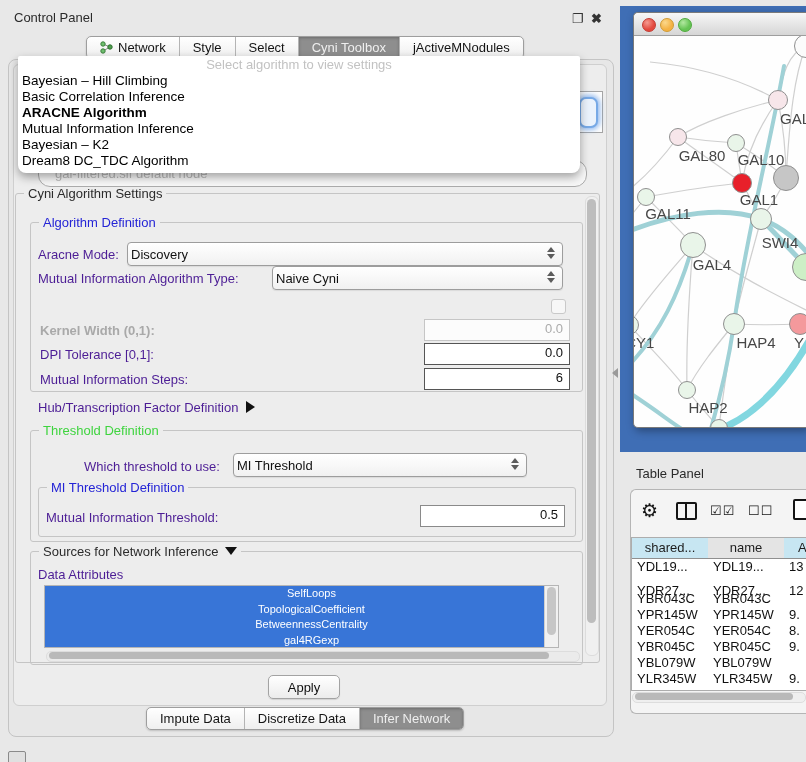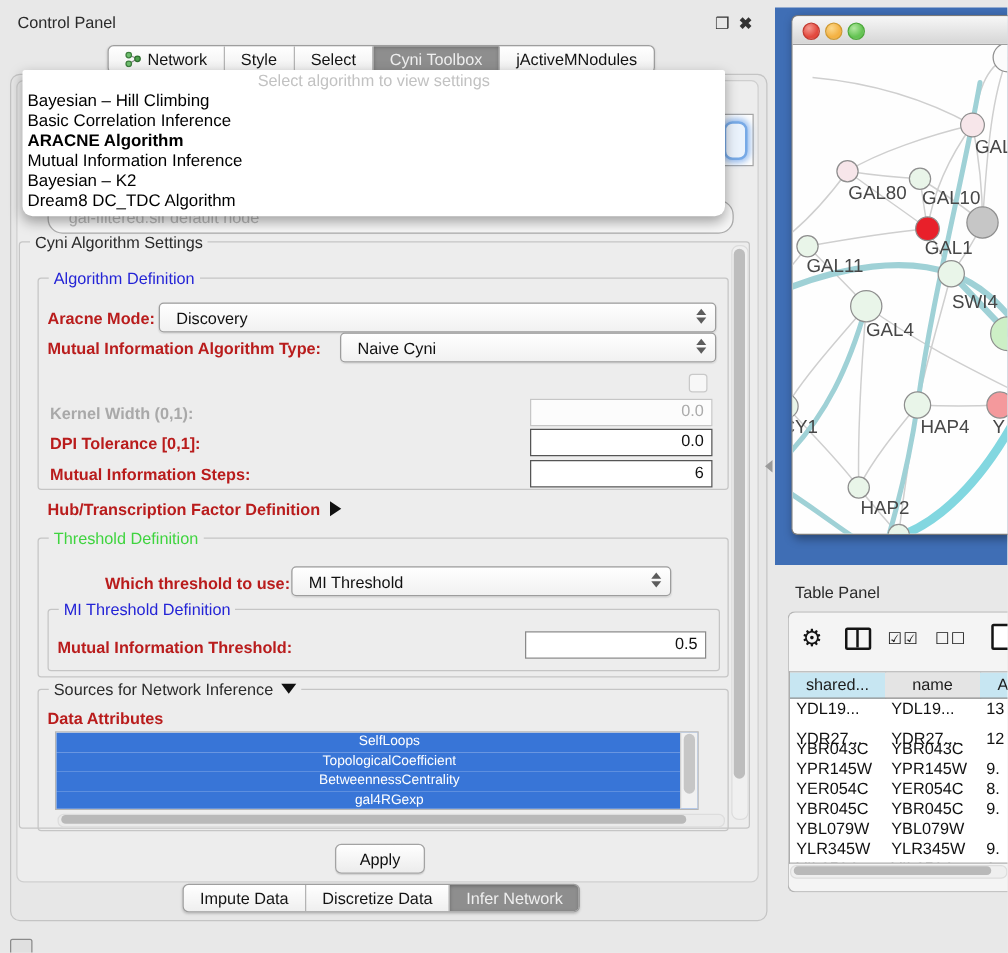--- a/index.html
+++ b/index.html
@@ -19,26 +19,26 @@
   .seg:first-child{border-left:none;}
   .seg.sel{background:#8E8E8E;color:#EFEFEF;box-shadow:inset 0 1px 3px rgba(0,0,0,.25);}
   .seg svg{margin-right:5px;}
 
   
   .group{border:1px solid #C5C5C5;border-radius:3px;}
   .gtitle{position:absolute;top:-8px;left:8px;background:#EDEDED;padding:0 4px;font-size:13px;line-height:15px;color:#2B2B2B;white-space:nowrap;}
   .gtitle.blue{color:#2424D6;}
   .gtitle.green{color:#3FD43F;}
 
-  .lbl{position:absolute;font-size:13px;font-weight:bold;color:#b91c1c;white-space:nowrap;}
+  .lbl{position:absolute;font-size:13px;font-weight:normal;color:#4c1d95;white-space:nowrap;}
   .lbl.dis{color:#A9A9A9;font-weight:bold;}
 
   .combo{position:absolute;height:22px;border:1px solid #9D9D9D;border-radius:4px;
          background:linear-gradient(#FFFFFF,#F1F1F1);display:flex;align-items:center;
-         padding-left:13px;font-size:13px;color:#111;box-shadow:0 1px 1px rgba(0,0,0,.08);}
+         padding-left:3px;font-size:13px;color:#111;box-shadow:0 1px 1px rgba(0,0,0,.08);}
   .spin{position:absolute;right:7px;top:4px;display:flex;flex-direction:column;gap:2px;}
   .spin i{display:block;width:0;height:0;border-left:4px solid transparent;border-right:4px solid transparent;}
   .spin .up{border-bottom:5px solid #5C5C5C;}
   .spin .dn{border-top:5px solid #5C5C5C;}
 
   .tfield{position:absolute;height:19px;background:#FFF;border:1px solid #555;font-size:13px;
           text-align:right;padding:1px 6px 0 0;color:#111;}
   .tfield.dis{border-color:#C6C6C6;color:#ABABAB;background:#FCFCFC;}
   .checkbox{position:absolute;width:13px;height:13px;border:1px solid #C9C9C9;border-radius:3px;background:#F7F7F7;}
 

